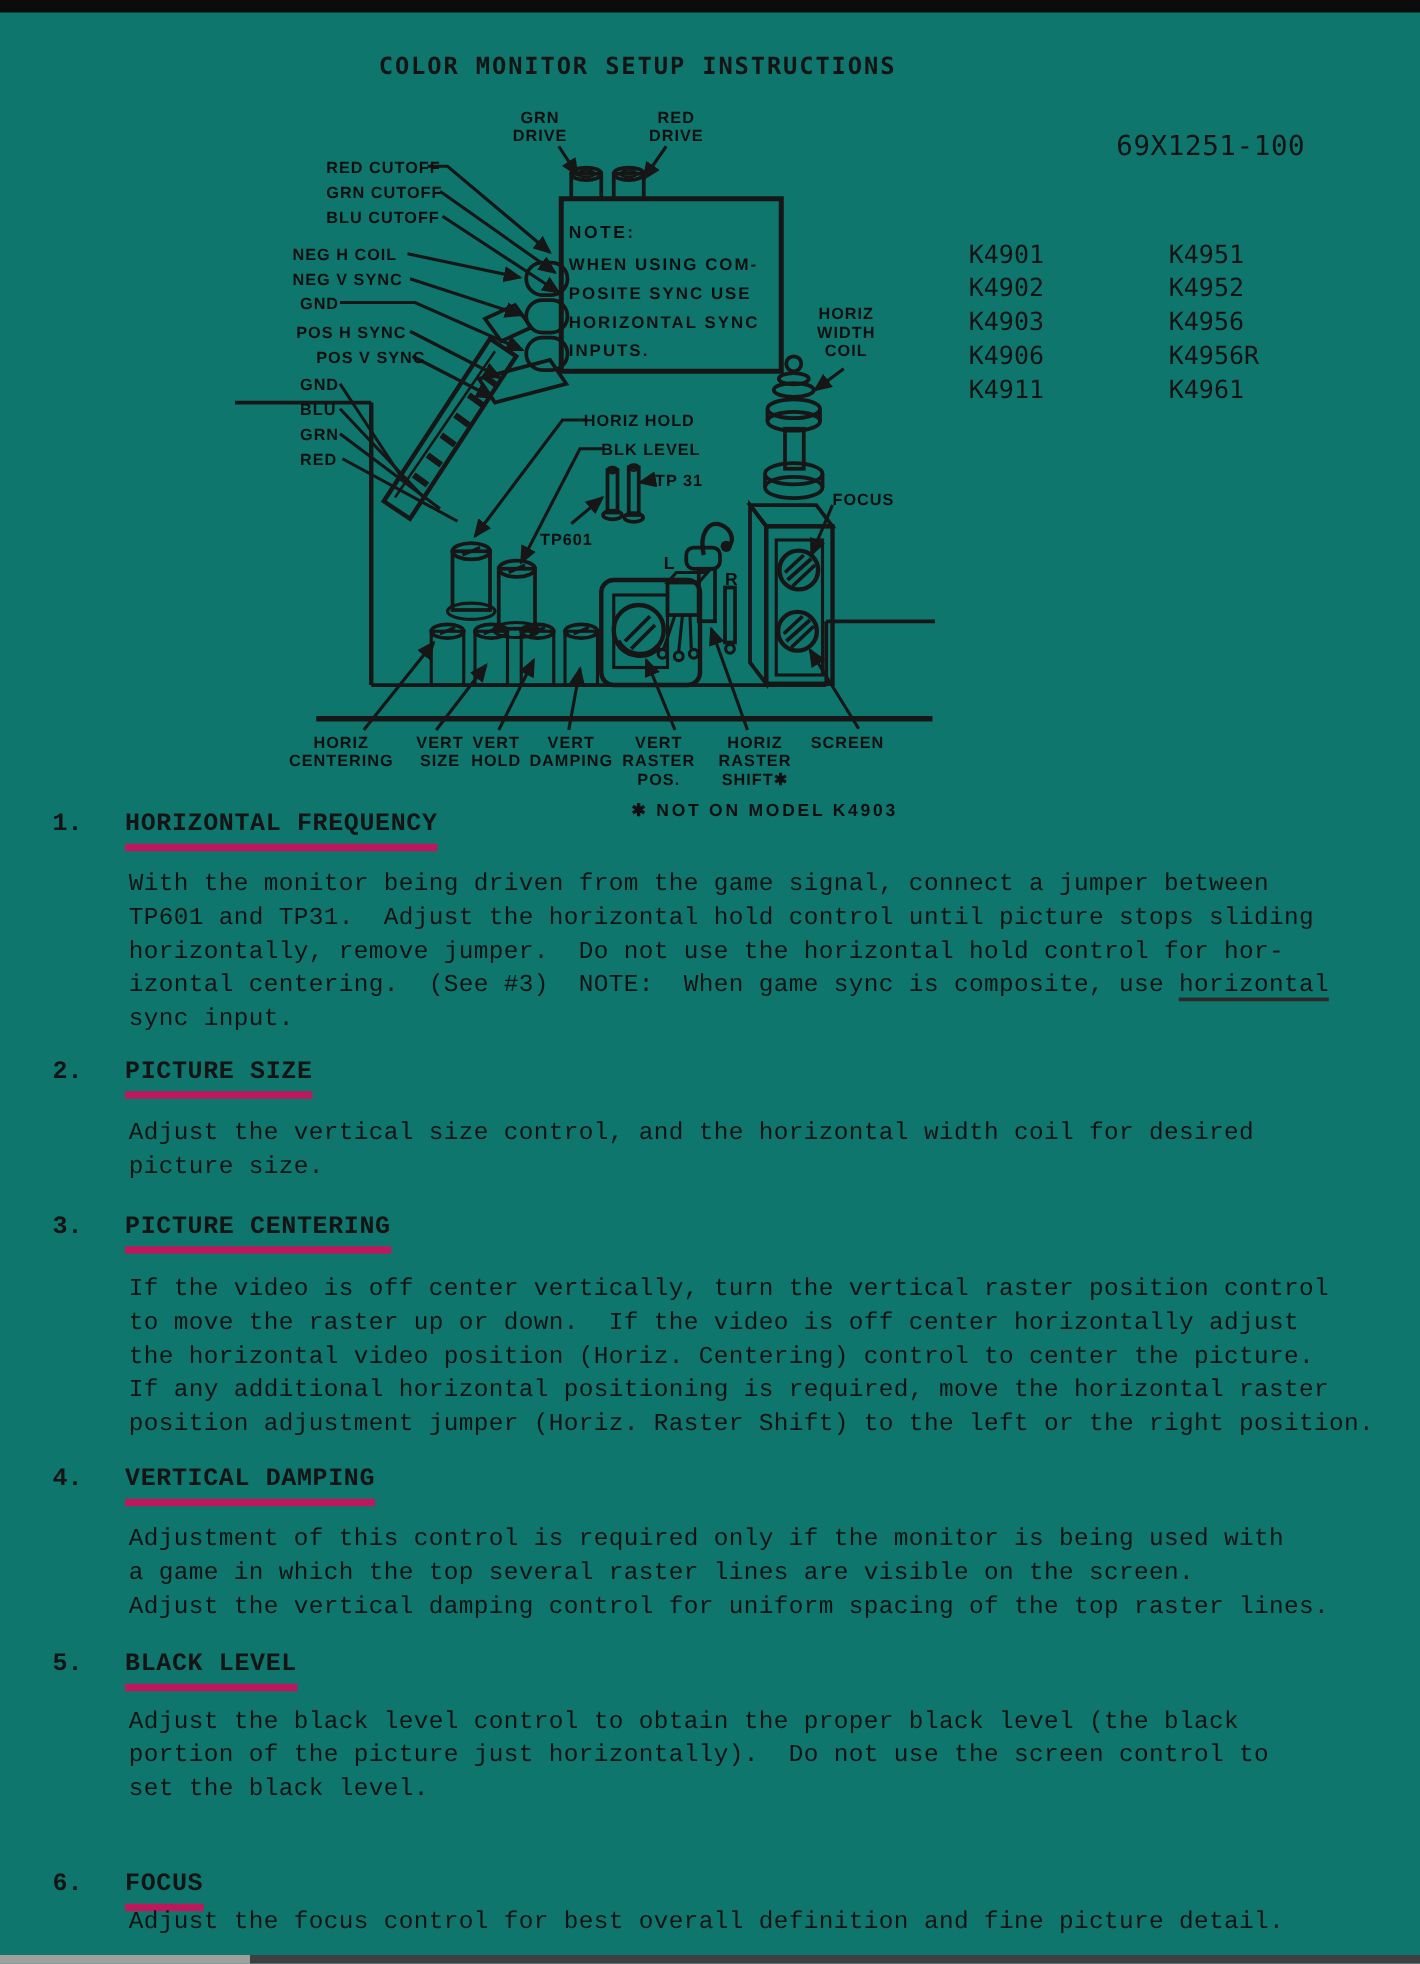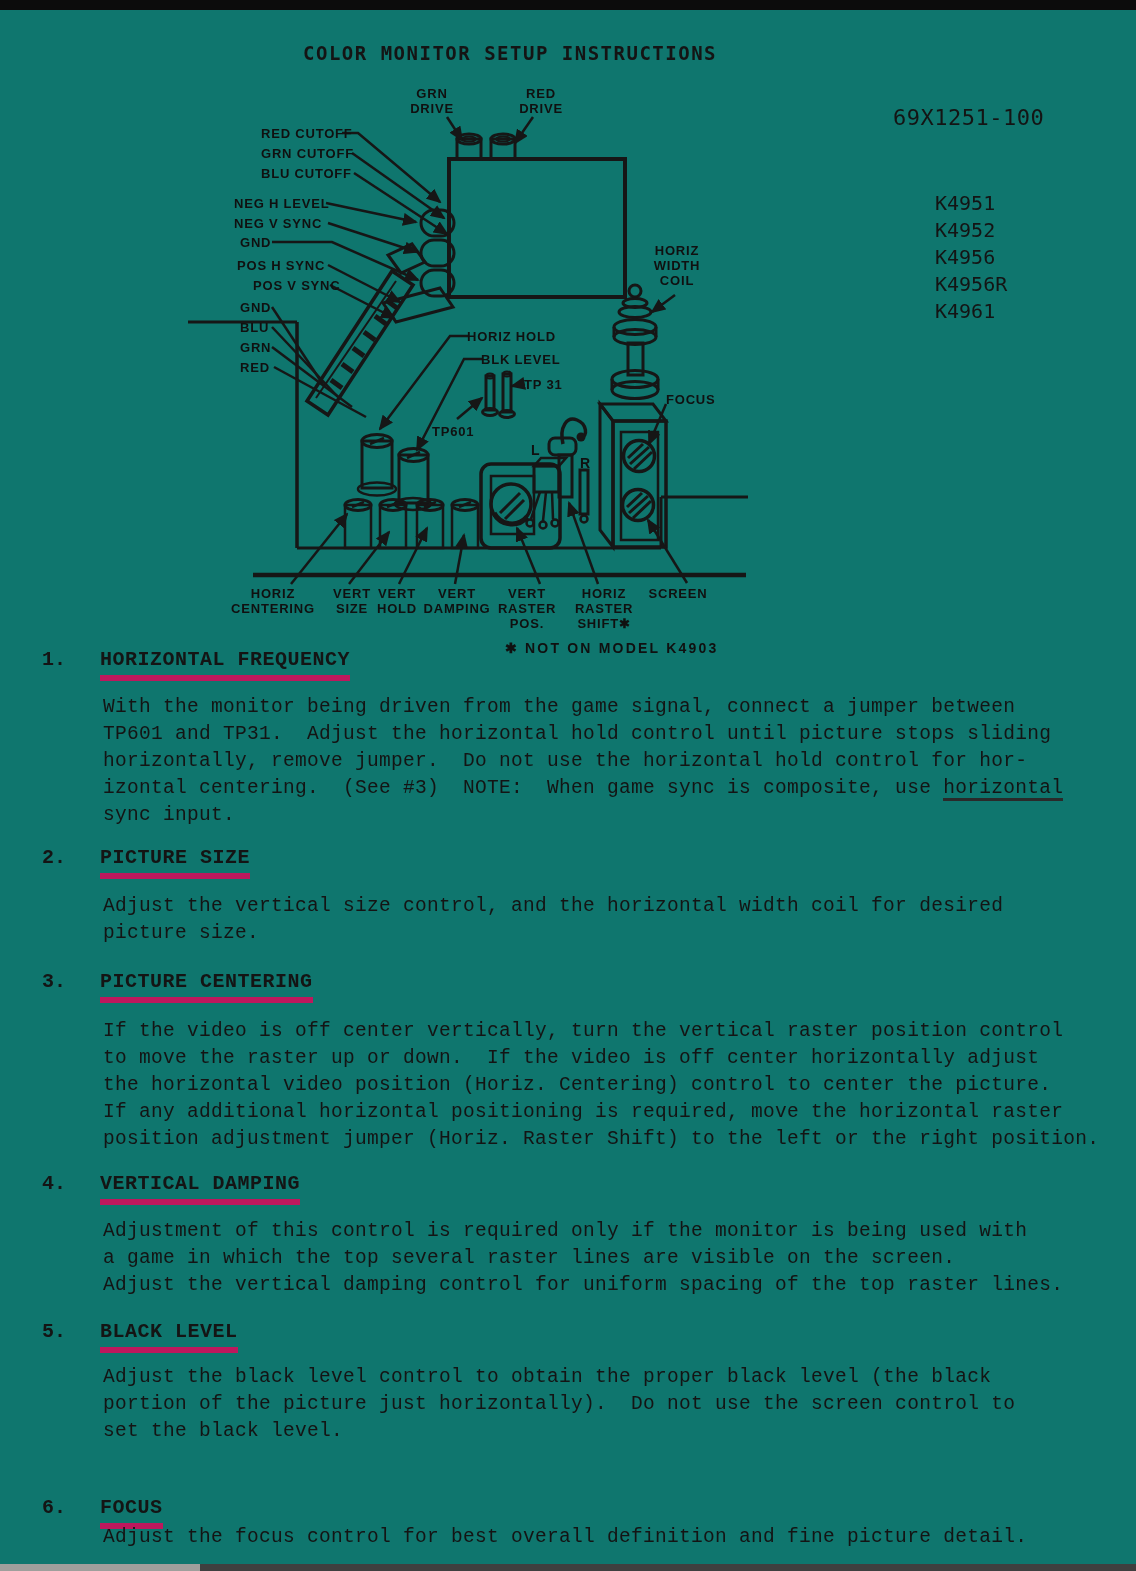--- a/index.html
+++ b/index.html
@@ -40,20 +40,25 @@
   .u-line{position:absolute;height:2.5px;background:#2a2a2a;}
 </style>
 </head>
 <body>
 
 <div class="page">
   <div class="scanbar-top"></div>
 
   <div class="doc-title">COLOR MONITOR SETUP INSTRUCTIONS</div>
   <div class="part-number">69X1251-100</div>
+  <div class="model-col model-col-1">K4901
+K4902
+K4903
+K4906
+K4911</div>
   <div class="model-col model-col-2">K4951
 K4952
 K4956
 K4956R
 K4961</div>
 
   <svg class="lineart" width="1136" height="680" viewBox="0 0 1136 680">
     <defs>
       <marker id="ah" markerUnits="userSpaceOnUse" markerWidth="15" markerHeight="13" refX="13" refY="6.5" orient="auto">
         <polygon points="0,0 15,6.5 0,13" fill="#161616"></polygon>
@@ -205,30 +210,37 @@
     </g>
   </svg>
 
   <div class="dlabel center" style="left:432px;top:86px;">GRN
 DRIVE</div>
   <div class="dlabel center" style="left:541px;top:86px;">RED
 DRIVE</div>
   <div class="dlabel" style="left:261px;top:126px;">RED CUTOFF</div>
   <div class="dlabel" style="left:261px;top:146px;">GRN CUTOFF</div>
   <div class="dlabel" style="left:261px;top:166px;">BLU CUTOFF</div>
-  <div class="dlabel" style="left:234px;top:196px;">NEG H LEVEL</div>
+  <div class="dlabel" style="left:234px;top:196px;">NEG H COIL</div>
   <div class="dlabel" style="left:234px;top:216px;">NEG V SYNC</div>
   <div class="dlabel" style="left:240px;top:235px;">GND</div>
   <div class="dlabel" style="left:237px;top:258px;">POS H SYNC</div>
   <div class="dlabel" style="left:237px;top:278px;padding-left:16px;">POS V SYNC</div>
   <div class="dlabel" style="left:240px;top:300px;">GND</div>
   <div class="dlabel" style="left:240px;top:320px;">BLU</div>
   <div class="dlabel" style="left:240px;top:340px;">GRN</div>
   <div class="dlabel" style="left:240px;top:360px;">RED</div>
 
+  <div class="note-block">
+    <div class="note-head">NOTE:</div>
+    <div class="note-body">WHEN USING COM-
+POSITE SYNC USE
+HORIZONTAL SYNC
+INPUTS.</div>
+  </div>
 
   <div class="dlabel center" style="left:677px;top:243px;">HORIZ
 WIDTH
 COIL</div>
   <div class="dlabel" style="left:467px;top:329px;">HORIZ HOLD</div>
   <div class="dlabel" style="left:481px;top:352px;">BLK LEVEL</div>
   <div class="dlabel" style="left:524px;top:377px;">TP 31</div>
   <div class="dlabel" style="left:432px;top:424px;">TP601</div>
   <div class="dlabel" style="left:666px;top:392px;">FOCUS</div>
   <div class="dlabel jumper" style="left:531px;top:443px;">L</div>

